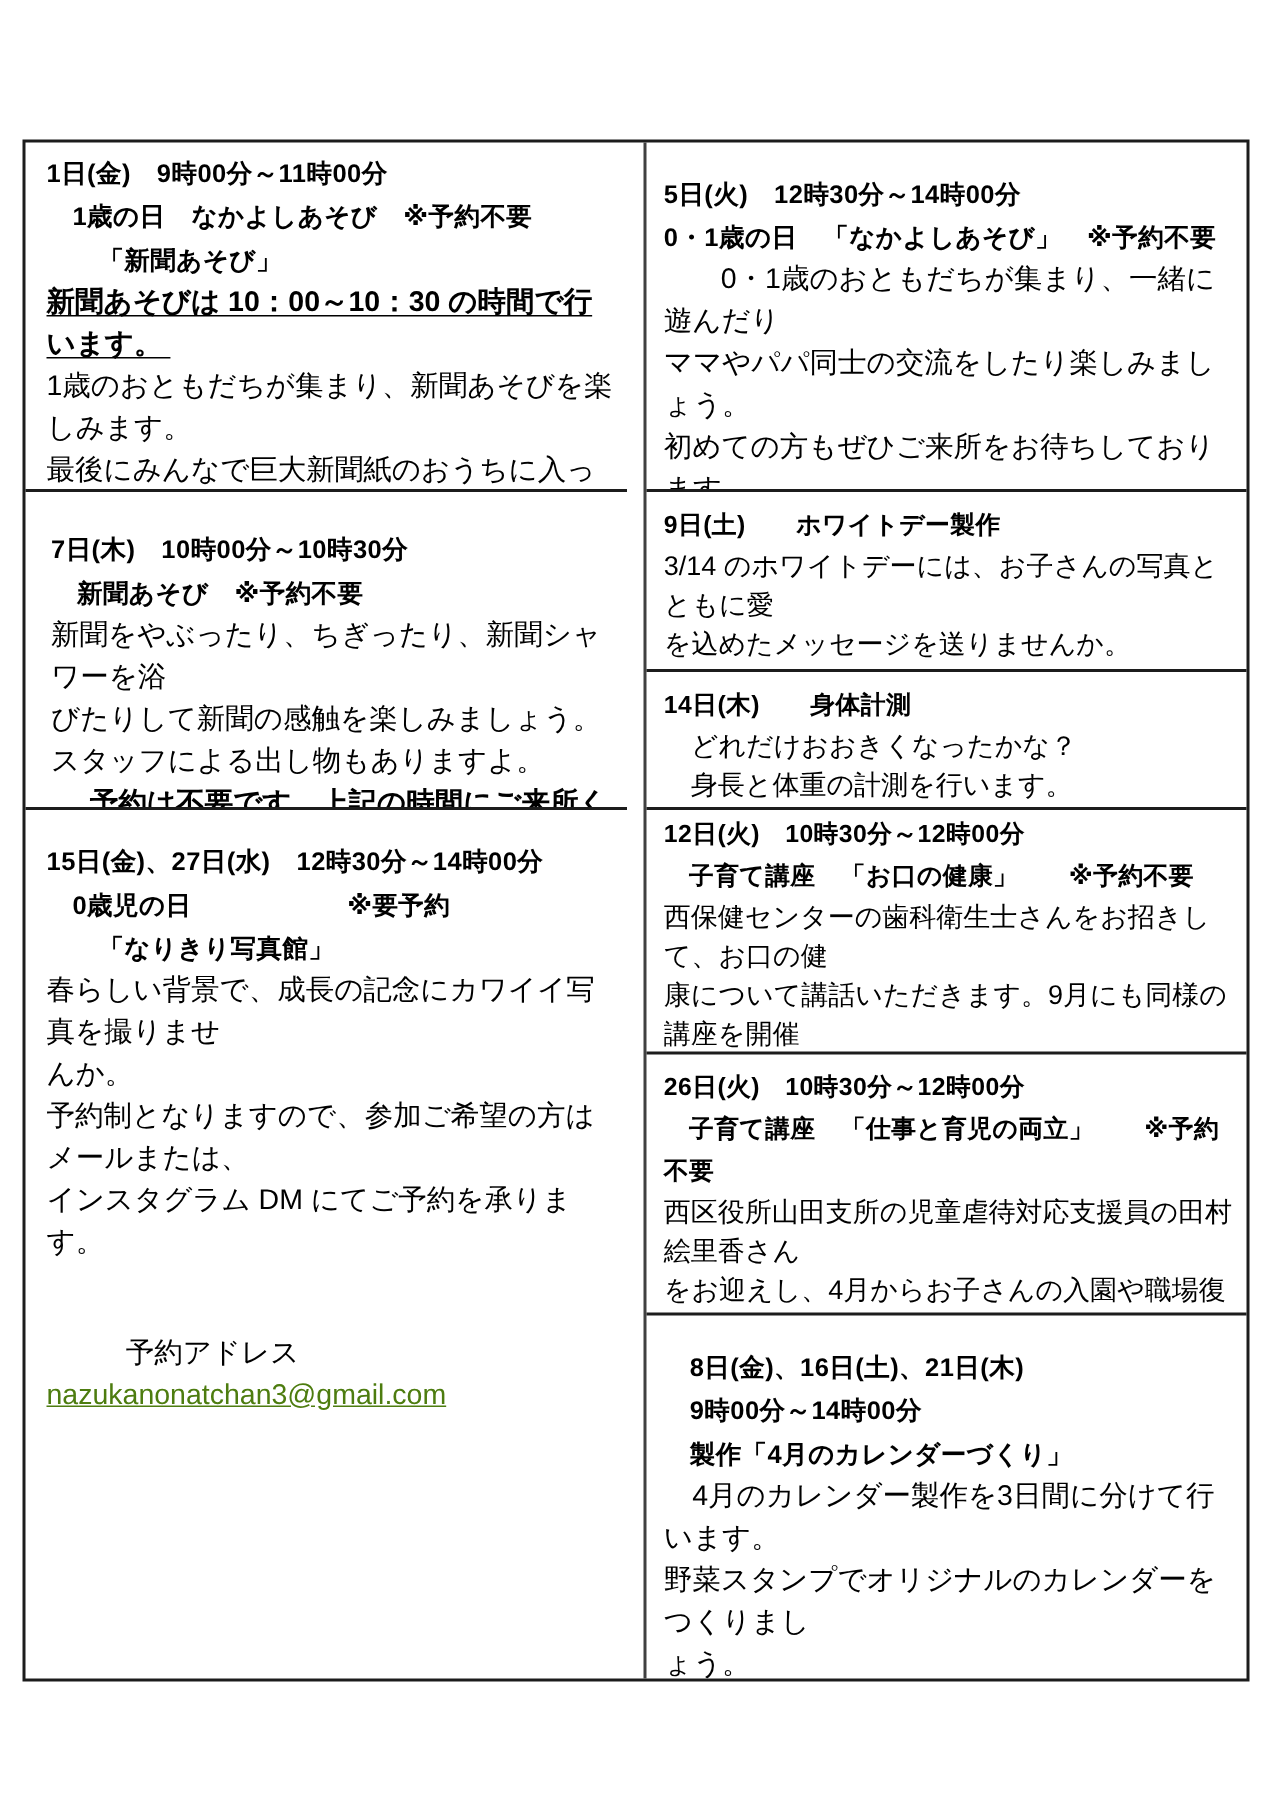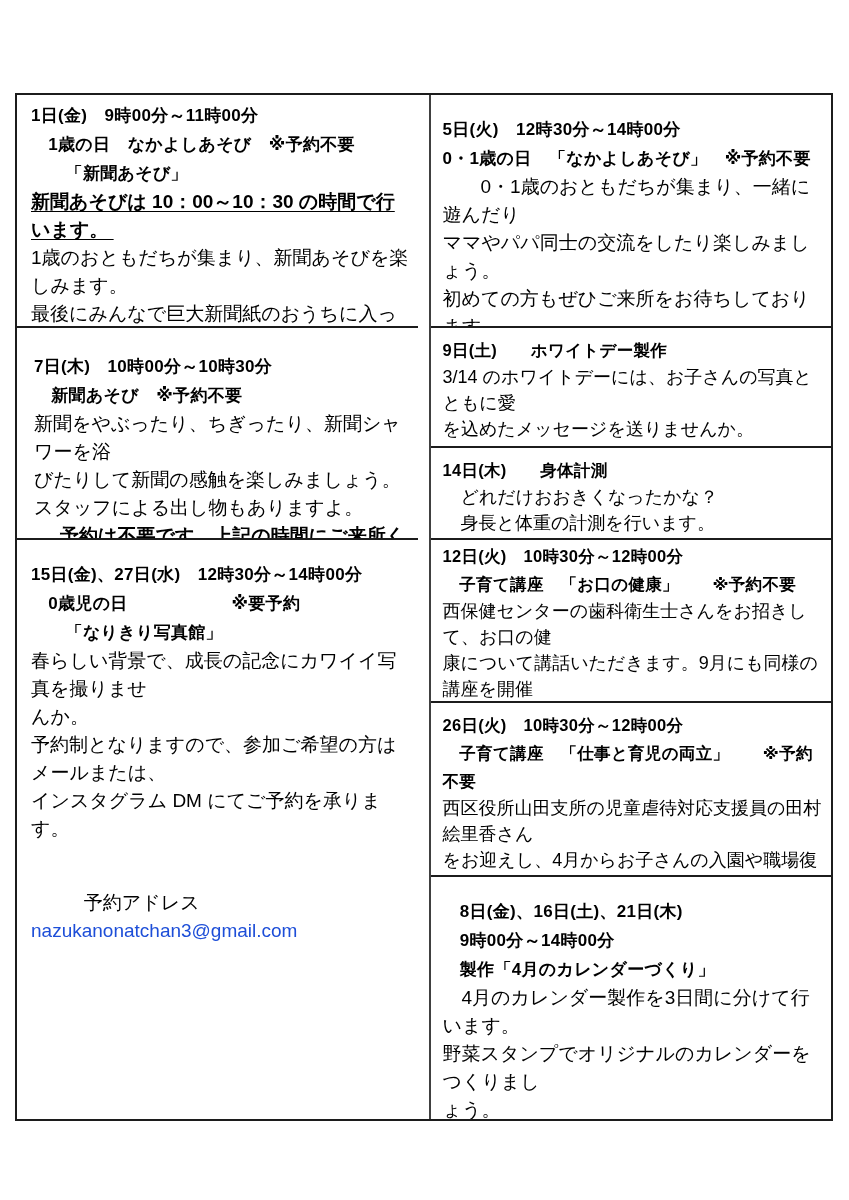--- a/index.html
+++ b/index.html
@@ -36,21 +36,21 @@
   .b{font-size:19px;line-height:28px;white-space:pre-wrap;}
   .compact .h{line-height:28px;font-size:16.5px;}
   .compact .b{line-height:26px;font-size:18px;}
   .l4c .h{line-height:28px;}
   .l4c .b{line-height:27px;}
   .u{text-decoration:underline;text-underline-offset:3px;}
   .bold{font-weight:700;}
   .ind{margin-left:26px;font-weight:bold;}
   .mt{margin-top:10px;}
   .mtgap{margin-top:18px;}
-  .link{color:#1d4ed8;cursor:pointer;}
+  .link{color:#4d7c0f;text-decoration:underline;cursor:pointer;}
 </style>
 </head>
 <body>
 
 <div class="page">
   <div class="tbl">
 
     <div class="col col-l">
 
       <div class="cell hA pt6">

